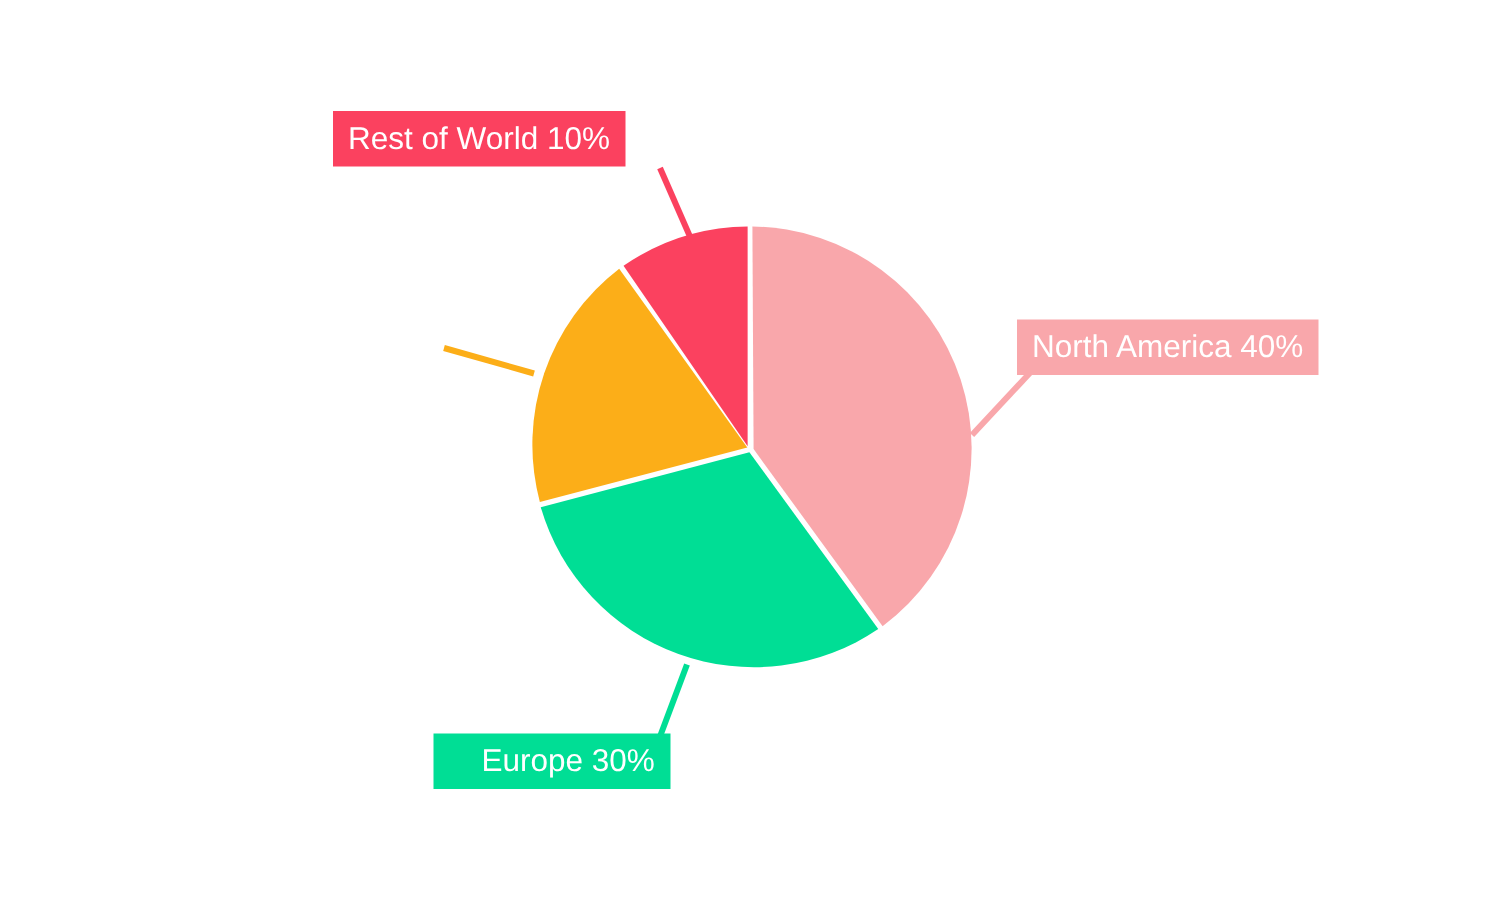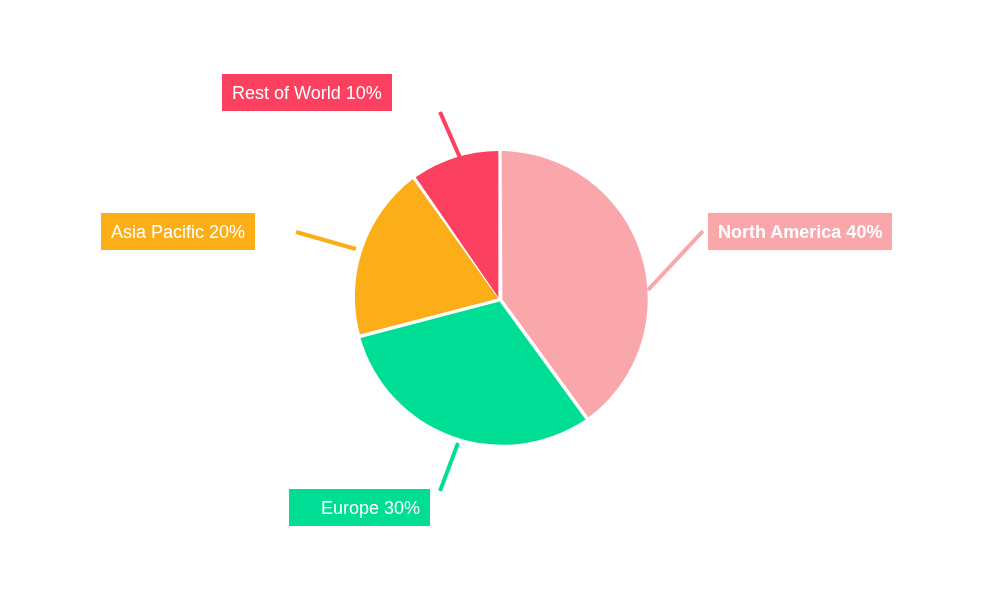--- a/index.html
+++ b/index.html
@@ -23,26 +23,26 @@
     height: 600px;
   }
   .pie-label {
     position: absolute;
     display: flex;
     align-items: center;
     height: 37px;
     padding: 0 10px;
     box-sizing: border-box;
     color: #ffffff;
-    font-size: 18px;
+    font-size: 21px;
     font-family: "Liberation Sans", sans-serif;
     white-space: nowrap;
     line-height: 1;
   }
-  #label-north-america { left: 708px; top: 213px; font-weight: bold; }
+  #label-north-america { left: 678px; top: 213px; }
   #label-europe        { left: 289px; top: 489px; padding-left: 32px; }
   #label-asia-pacific  { left: 101px; top: 213px; }
   #label-rest-of-world { left: 222px; top: 74px;  }
 </style>
 </head>
 <body>
 
 <div id="canvas">
 
   <svg id="pie-svg" viewBox="0 0 1000 600">
@@ -58,17 +58,16 @@
 
     <path d="M 359.9 334.6 A 148 148 0 0 1 412.8 179.1 L 498.2 298.4 Z" fill="#fcae18"></path>
 
     <path d="M 415.7 177.2 A 148 148 0 0 1 498.4 151.0 L 498.4 297.5 Z" fill="#fb415f"></path>
   </svg>
 
   <div class="pie-label" id="label-north-america" style="background:#f9a7ab">North America 40%</div>
 
   <div class="pie-label" id="label-europe" style="background:#00de95">Europe 30%</div>
 
-  <div class="pie-label" id="label-asia-pacific" style="background:#fcae18">Asia Pacific 20%</div>
 
   <div class="pie-label" id="label-rest-of-world" style="background:#fb415f">Rest of World 10%</div>
 
 </div>
 
 </body></html>

